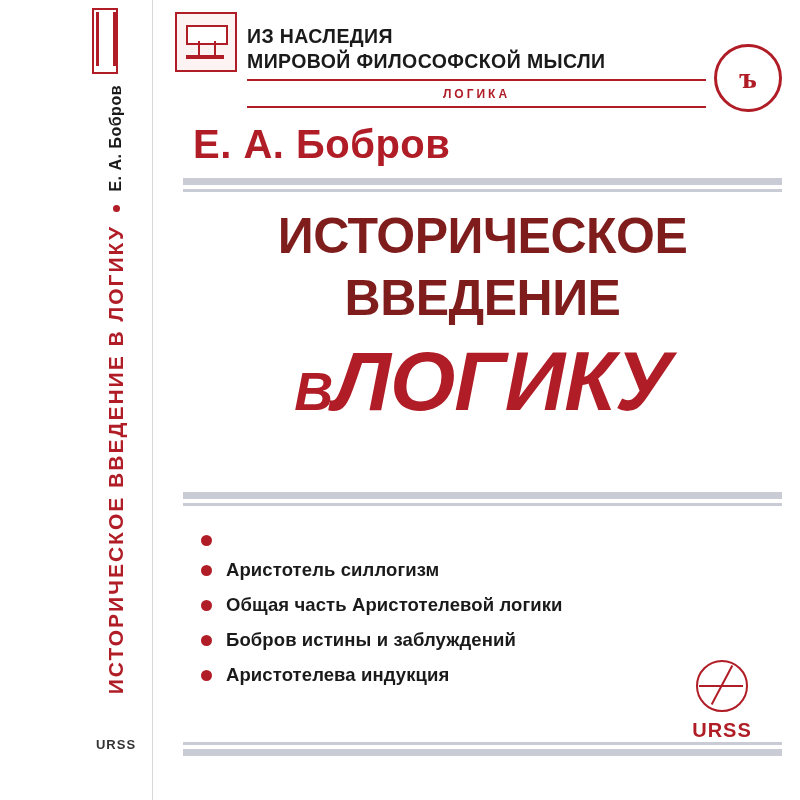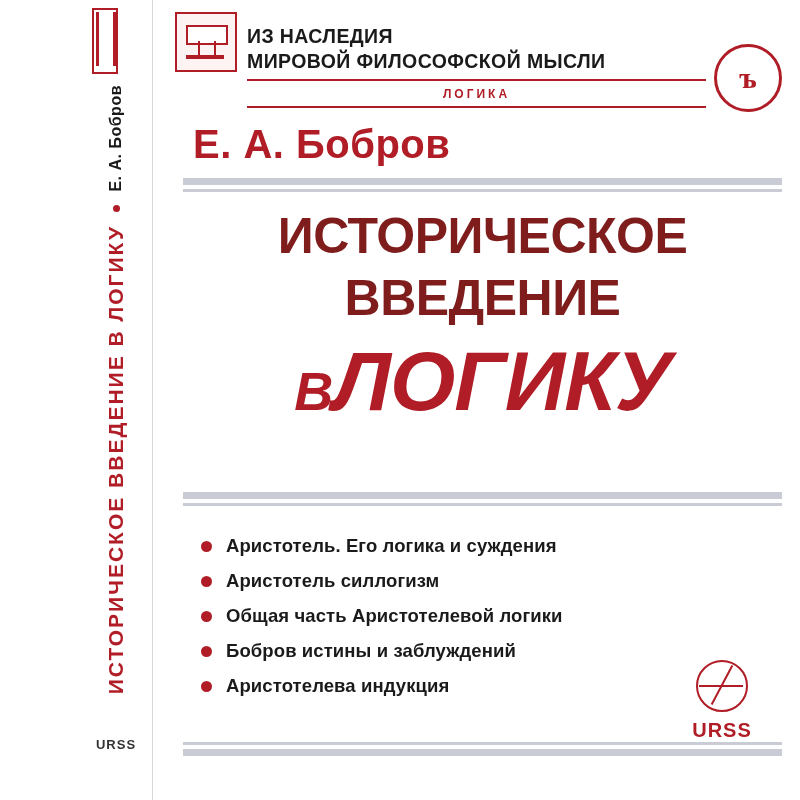--- a/index.html
+++ b/index.html
@@ -436,21 +436,20 @@
     </div>
 
     <div class="rule-block rule-bottom">
       <div class="r-thick"></div>
       <div class="r-thin"></div>
     </div>
 
     <div class="bullets">
       <div class="bullet-row">
         <div class="bullet-dot"></div>
-        <div class="bullet-text">Аристотель. Его логика и суждения</div>
       </div>
       <div class="bullet-row">
         <div class="bullet-dot"></div>
         <div class="bullet-text">Аристотель силлогизм</div>
       </div>
       <div class="bullet-row">
         <div class="bullet-dot"></div>
         <div class="bullet-text">Общая часть Аристотелевой логики</div>
       </div>
       <div class="bullet-row">

